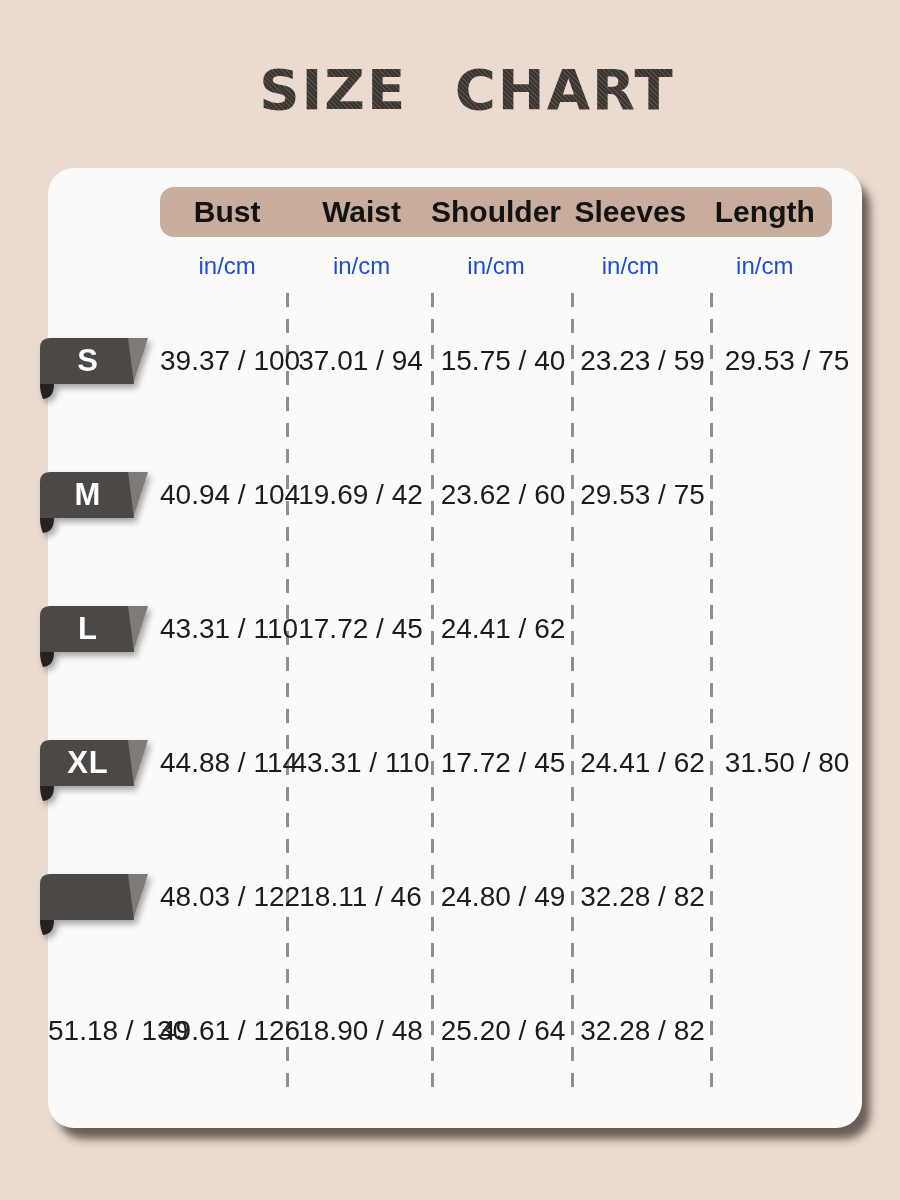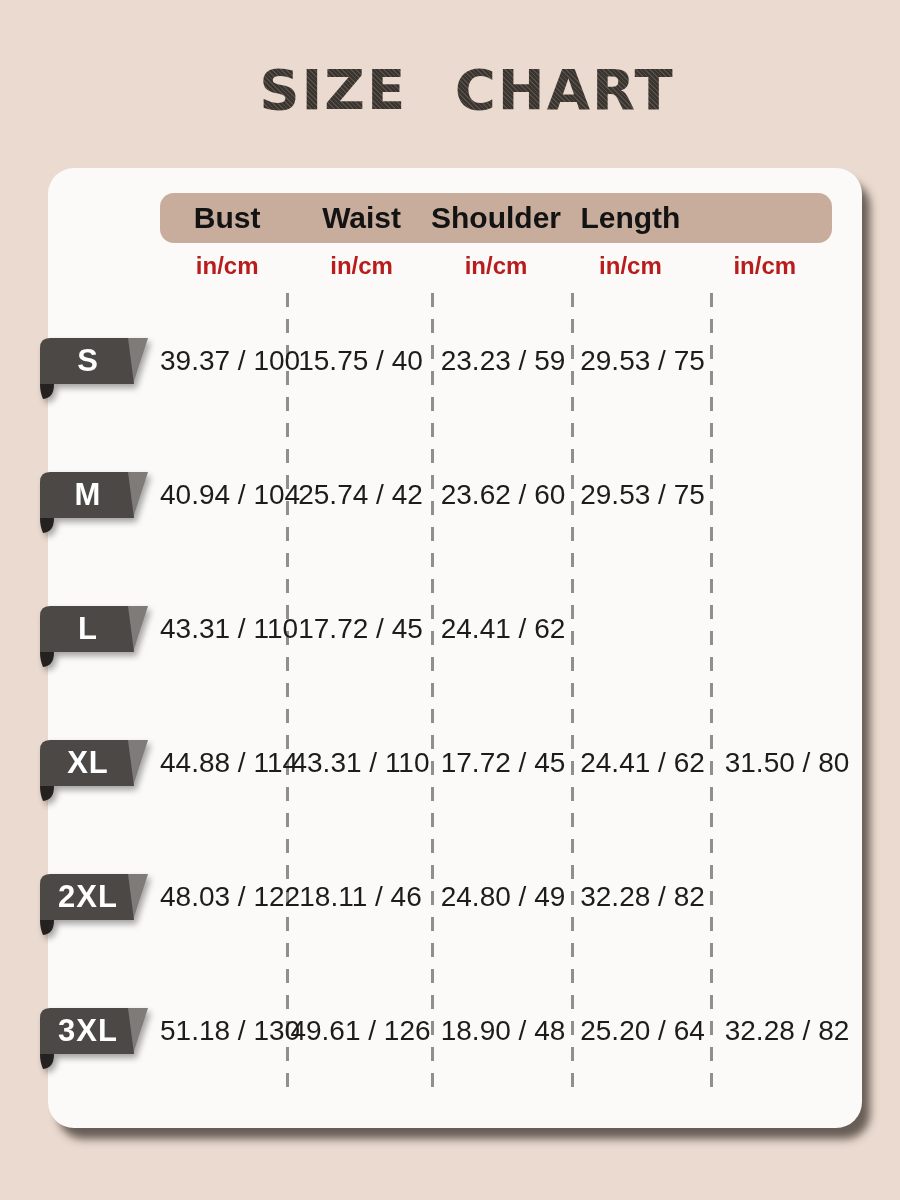--- a/index.html
+++ b/index.html
@@ -18,30 +18,30 @@
     letter-spacing:2px;word-spacing:26px;
     background:repeating-linear-gradient(45deg,#3a3430 0px,#3a3430 2.2px,#564f48 2.2px,#564f48 3.3px);
     -webkit-background-clip:text;background-clip:text;color:transparent;
   }
   .card{
     position:absolute;left:48px;top:168px;width:814px;height:960px;
     background:#fbfaf8;border-radius:26px;
     box-shadow:9px 12px 9px -1px rgba(48,42,35,0.7);
   }
   .header-bar{
-    position:absolute;left:112px;top:25px;width:672px;height:50px;
+    position:absolute;left:112px;top:19px;width:672px;height:50px;
     background:#c8ad9d;border-radius:14px;
     display:grid;grid-template-columns:repeat(5,1fr);align-items:center;
   }
   .hcell{text-align:center;font-weight:bold;font-size:30px;color:#131313;}
   .units-row{
     position:absolute;left:112px;top:80px;width:672px;height:36px;
     display:grid;grid-template-columns:repeat(5,1fr);align-items:center;
   }
-  .ucell{text-align:center;font-size:24px;color:#b91c1c;font-weight:bold;}
+  .ucell{text-align:center;font-size:24px;color:#1d4ed8;}
   .dash{
     position:absolute;top:125px;height:800px;width:3px;
     background:repeating-linear-gradient(to bottom,#8f8f8f 0 14px,transparent 14px 26px);
   }
   .rows{position:absolute;left:0;top:126px;width:814px;}
   .row{
     display:grid;
     grid-template-columns:112px 128px 145px 140px 139px 150px;
     height:134px;align-items:center;
   }
@@ -61,20 +61,21 @@
 </head>
 <body>
 
 <h1 class="title">SIZE CHART</h1>
 
 <div class="card">
   <div class="header-bar" id="headerBar">
       <div class="hcell">Bust</div>
       <div class="hcell">Waist</div>
       <div class="hcell">Shoulder</div>
+      <div class="hcell">Sleeves</div>
       <div class="hcell">Length</div>
     </div>
   <div class="units-row" id="unitsRow">
       <div class="ucell">in/cm</div>
       <div class="ucell">in/cm</div>
       <div class="ucell">in/cm</div>
       <div class="ucell">in/cm</div>
       <div class="ucell">in/cm</div>
     </div>
   <div class="dash" style="left:238px;"></div>
@@ -87,37 +88,38 @@
           <div class="tagwrap">
             <svg width="110" height="62" viewBox="0 0 110 62">
               <polygon points="86,0 108,0 93,46" fill="#7e7b78"></polygon>
               <path d="M 10 0 L 88 0 L 94 46 L 0 46 L 0 10 Q 0 0 10 0 Z" fill="#4b4846"></path>
               <path d="M 0 46 L 14 46 C 14 55 11 60 3 61 C 1 56 0 52 0 46 Z" fill="#242120"></path>
             </svg>
             <span class="taglabel">S</span>
           </div>
         </div>
         <div class="cell">39.37 / 100</div>
+        <div class="cell">37.01 / 94</div>
         <div class="cell">15.75 / 40</div>
         <div class="cell">23.23 / 59</div>
         <div class="cell">29.53 / 75</div>
       </div>
       <div class="row">
         <div class="tagcell">
           <div class="tagwrap">
             <svg width="110" height="62" viewBox="0 0 110 62">
               <polygon points="86,0 108,0 93,46" fill="#7e7b78"></polygon>
               <path d="M 10 0 L 88 0 L 94 46 L 0 46 L 0 10 Q 0 0 10 0 Z" fill="#4b4846"></path>
               <path d="M 0 46 L 14 46 C 14 55 11 60 3 61 C 1 56 0 52 0 46 Z" fill="#242120"></path>
             </svg>
             <span class="taglabel">M</span>
           </div>
         </div>
         <div class="cell">40.94 / 104</div>
-        <div class="cell">25.74 / 42</div>
+        <div class="cell">19.69 / 42</div>
         <div class="cell">23.62 / 60</div>
         <div class="cell">29.53 / 75</div>
       </div>
       <div class="row">
         <div class="tagcell">
           <div class="tagwrap">
             <svg width="110" height="62" viewBox="0 0 110 62">
               <polygon points="86,0 108,0 93,46" fill="#7e7b78"></polygon>
               <path d="M 10 0 L 88 0 L 94 46 L 0 46 L 0 10 Q 0 0 10 0 Z" fill="#4b4846"></path>
               <path d="M 0 46 L 14 46 C 14 55 11 60 3 61 C 1 56 0 52 0 46 Z" fill="#242120"></path>
@@ -147,39 +149,28 @@
         <div class="cell">31.50 / 80</div>
       </div>
       <div class="row">
         <div class="tagcell">
           <div class="tagwrap">
             <svg width="110" height="62" viewBox="0 0 110 62">
               <polygon points="86,0 108,0 93,46" fill="#7e7b78"></polygon>
               <path d="M 10 0 L 88 0 L 94 46 L 0 46 L 0 10 Q 0 0 10 0 Z" fill="#4b4846"></path>
               <path d="M 0 46 L 14 46 C 14 55 11 60 3 61 C 1 56 0 52 0 46 Z" fill="#242120"></path>
             </svg>
-            <span class="taglabel">2XL</span>
           </div>
         </div>
         <div class="cell">48.03 / 122</div>
         <div class="cell">18.11 / 46</div>
         <div class="cell">24.80 / 49</div>
         <div class="cell">32.28 / 82</div>
       </div>
       <div class="row">
-        <div class="tagcell">
-          <div class="tagwrap">
-            <svg width="110" height="62" viewBox="0 0 110 62">
-              <polygon points="86,0 108,0 93,46" fill="#7e7b78"></polygon>
-              <path d="M 10 0 L 88 0 L 94 46 L 0 46 L 0 10 Q 0 0 10 0 Z" fill="#4b4846"></path>
-              <path d="M 0 46 L 14 46 C 14 55 11 60 3 61 C 1 56 0 52 0 46 Z" fill="#242120"></path>
-            </svg>
-            <span class="taglabel">3XL</span>
-          </div>
-        </div>
         <div class="cell">51.18 / 130</div>
         <div class="cell">49.61 / 126</div>
         <div class="cell">18.90 / 48</div>
         <div class="cell">25.20 / 64</div>
         <div class="cell">32.28 / 82</div>
       </div>
     </div>
 </div>
 
 </body></html>

